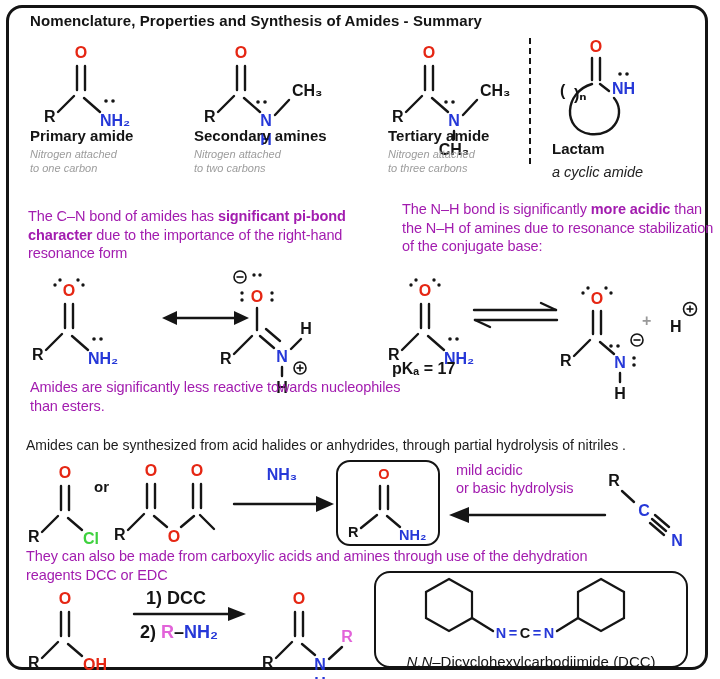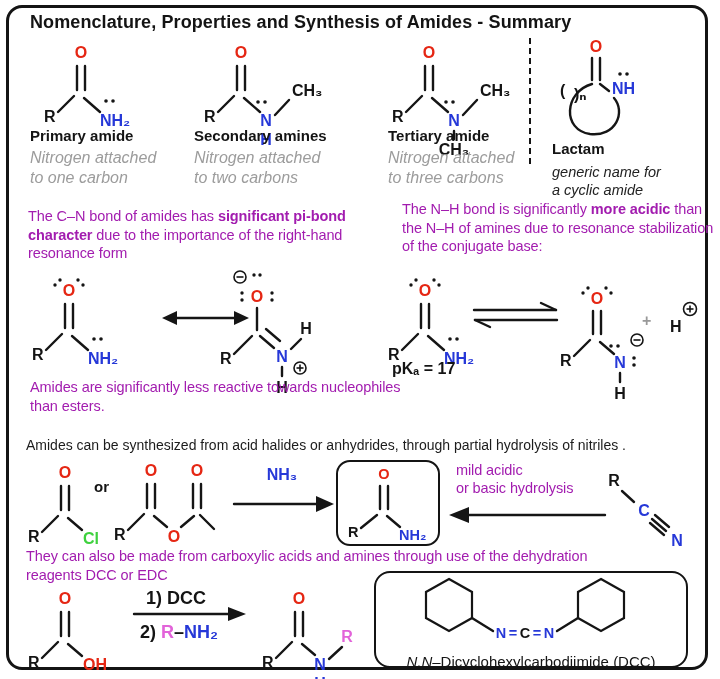--- a/index.html
+++ b/index.html
@@ -5,23 +5,23 @@
   :root{
     --ink:#141414; --red:#e52613; --blue:#2638d8; --green:#3ed13e;
     --pink:#e263d9; --gray:#9c9c9c;
   }
   *{margin:0;padding:0;box-sizing:border-box}
   body{font-family:"Liberation Sans","DejaVu Sans",sans-serif;background:#fff}
   .canvas{position:relative;width:720px;height:679px;background:#fff;overflow:hidden}
   .frame{position:absolute;left:6px;top:5px;width:702px;height:665px;
          border:3px solid var(--ink);border-radius:16px}
   .abs{position:absolute}
-  .title{font-size:18px;font-weight:bold;color:var(--ink);letter-spacing:.1px}
+  .title{font-size:15px;font-weight:bold;color:var(--ink);letter-spacing:.1px}
   .lbl{font-size:15px;font-weight:bold;color:var(--ink)}
-  .desc{font-size:16px;font-style:italic;color:var(--gray);line-height:1.25}
+  .desc{font-size:11px;font-style:italic;color:var(--gray);line-height:1.25}
   .desc-dark{font-size:14.5px;font-style:italic;color:#222;line-height:1.25;font-weight:500}
   .body{font-size:14.5px;color:#a21caf;line-height:1.28;letter-spacing:-.1px}
   .body b{letter-spacing:-.1px}
   .oneline{font-size:14px;white-space:nowrap;color:#1c1c1c}
   .divider{border-left:2px dashed var(--ink)}
   .pka{font-size:16px;font-weight:bold;color:var(--ink)}
   .plus{font-size:16px;font-weight:bold;color:#999}
   .orlbl{font-size:15px;font-weight:bold;color:var(--ink)}
   .steps{font-size:18px;font-weight:bold;color:var(--ink)}
   .steps .r{color:var(--pink)} .steps .n{color:var(--blue)}
@@ -116,21 +116,20 @@
     <div>Nitrogen attached</div>
     <div>to two carbons</div>
   </div>
   <div class="abs lbl" style="left:388px;top:127px">Tertiary amide</div>
   <div class="abs desc" style="left:388px;top:148px">
     <div>Nitrogen attached</div>
     <div>to three carbons</div>
   </div>
   <div class="abs lbl" style="left:552px;top:140px">Lactam</div>
   <div class="abs desc-dark" style="left:552px;top:163px">
-    <div>generic name for</div>
     <div>a cyclic amide</div>
   </div>
 
   <p class="abs body" style="left:28px;top:207px;width:372px"><span>The C–N bond of amides has </span><b>significant pi-bond character</b><span> due to the importance of the right-hand resonance form</span></p>
 
   <p class="abs body" style="left:402px;top:200px;width:312px"><span>The N–H bond is significantly </span><b>more acidic</b><span> than the N–H of amines due to resonance stabilization of the conjugate base:</span></p>
 
   <svg class="abs" style="left:24px;top:274px" width="135" height="102" viewBox="0 0 135 102">
     <circle class="dot" cx="31" cy="11" r="1.7"></circle>
       <circle class="dot" cx="36" cy="6" r="1.7"></circle>

